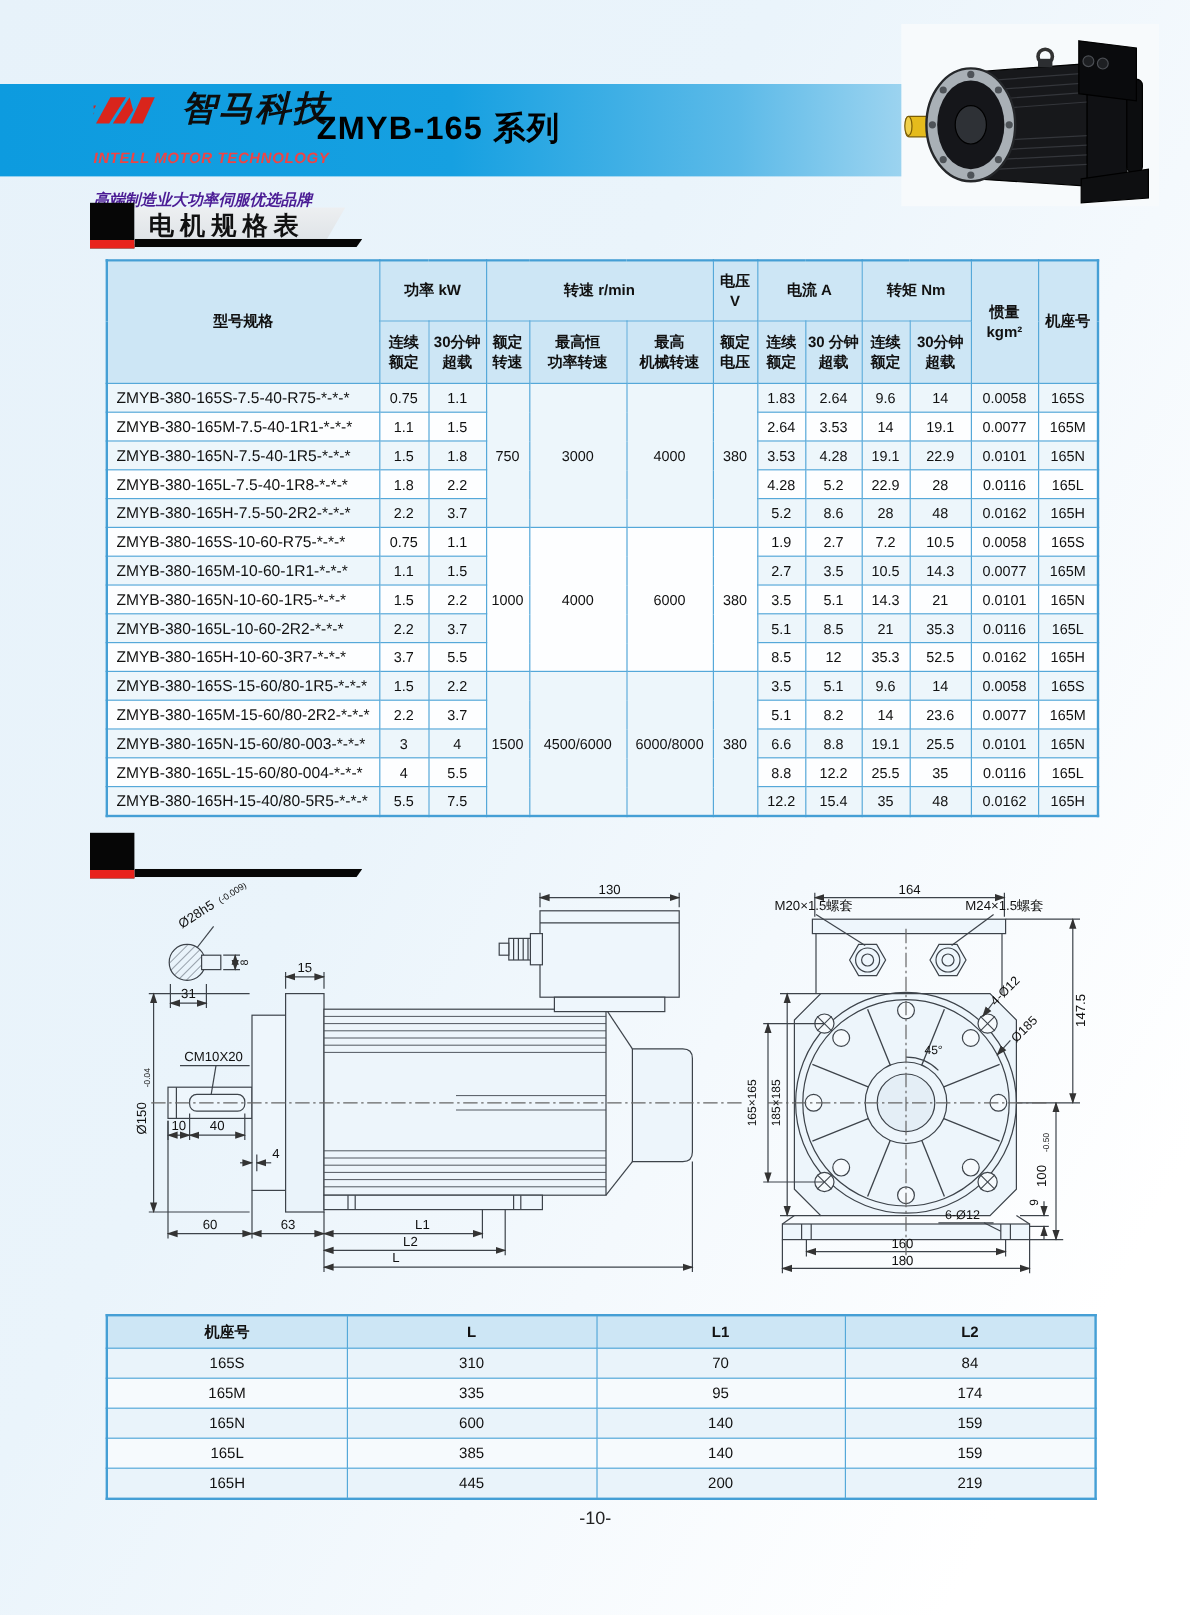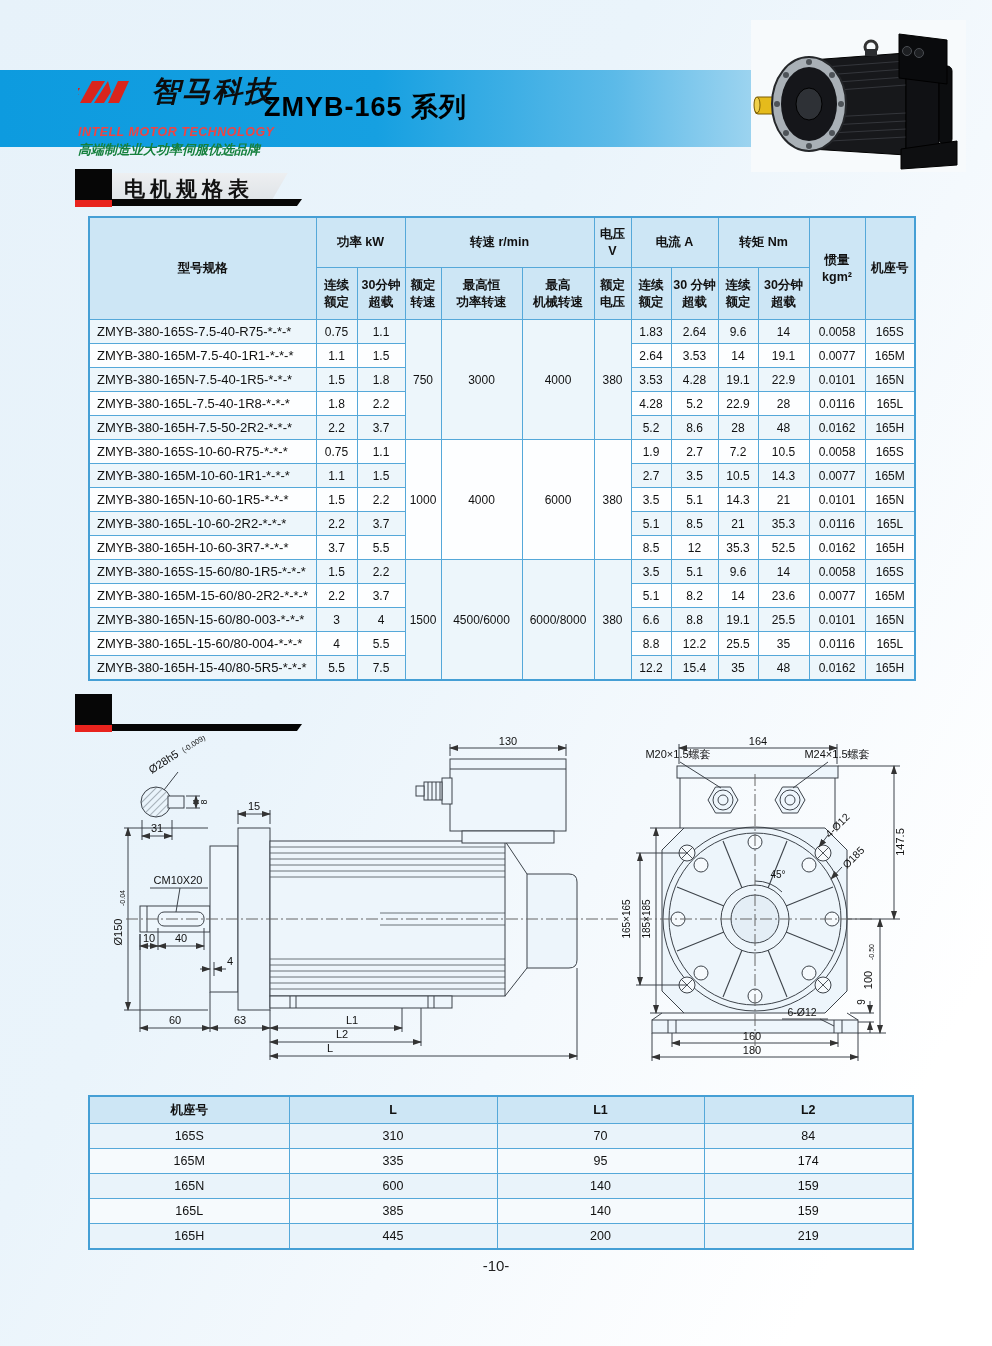--- a/index.html
+++ b/index.html
@@ -8,21 +8,21 @@
     font-family:"Liberation Sans","DejaVu Sans",sans-serif;color:#111;
     background:linear-gradient(118deg,#e7f2fa 0%,#eaf4fb 38%,#f4f9fd 62%,#ffffff 88%);
   }
   
   .band{position:absolute;top:70px;left:0;width:100%;height:77px;
     background:linear-gradient(90deg,#0d9bdf 0%,#16a0e1 38%,#5cbae8 62%,#b9dff3 82%,rgba(232,243,250,0) 97%);}
   .logo{position:absolute;left:78px;top:76px;line-height:1.1}
   .logo-row{display:flex;align-items:flex-start;gap:21px}
   .brand-cn{font-size:29px;font-weight:bold;font-style:italic;letter-spacing:2px;color:#0d0d0d}
   .brand-en{font-size:12.5px;font-weight:bold;font-style:italic;letter-spacing:.5px;color:#ef4444;margin-top:18px}
-  .brand-slogan{font-size:13px;font-weight:bold;font-style:italic;color:#15803d;margin-top:3px}
+  .brand-slogan{font-size:13px;font-weight:bold;font-style:italic;color:#4c1d95;margin-top:20px}
   .doc-title{position:absolute;left:264px;top:89px;font-size:27px;font-weight:bold;color:#000;letter-spacing:1px}
   .motor-shot{position:absolute;right:26px;top:20px}
   
   .sec{position:absolute;left:75px;display:flex;align-items:center;height:40px}
   .sec .sq{width:37px;height:31px;background:#060606;border-bottom:7px solid #e8231d}
   .sec .bar{position:relative;height:31px;background:linear-gradient(#edeff1,#dde2e6);
     padding:0 34px 0 12px;clip-path:polygon(0 0,100% 0,calc(100% - 18px) 100%,0 100%);}
   .sec .bar::after{content:"";position:absolute;left:0;bottom:0;height:0}
   .sec .stripe{position:absolute;left:37px;top:31px;height:7px;width:190px;background:#060606;
     clip-path:polygon(0 0,100% 0,calc(100% - 5px) 100%,0 100%);}

